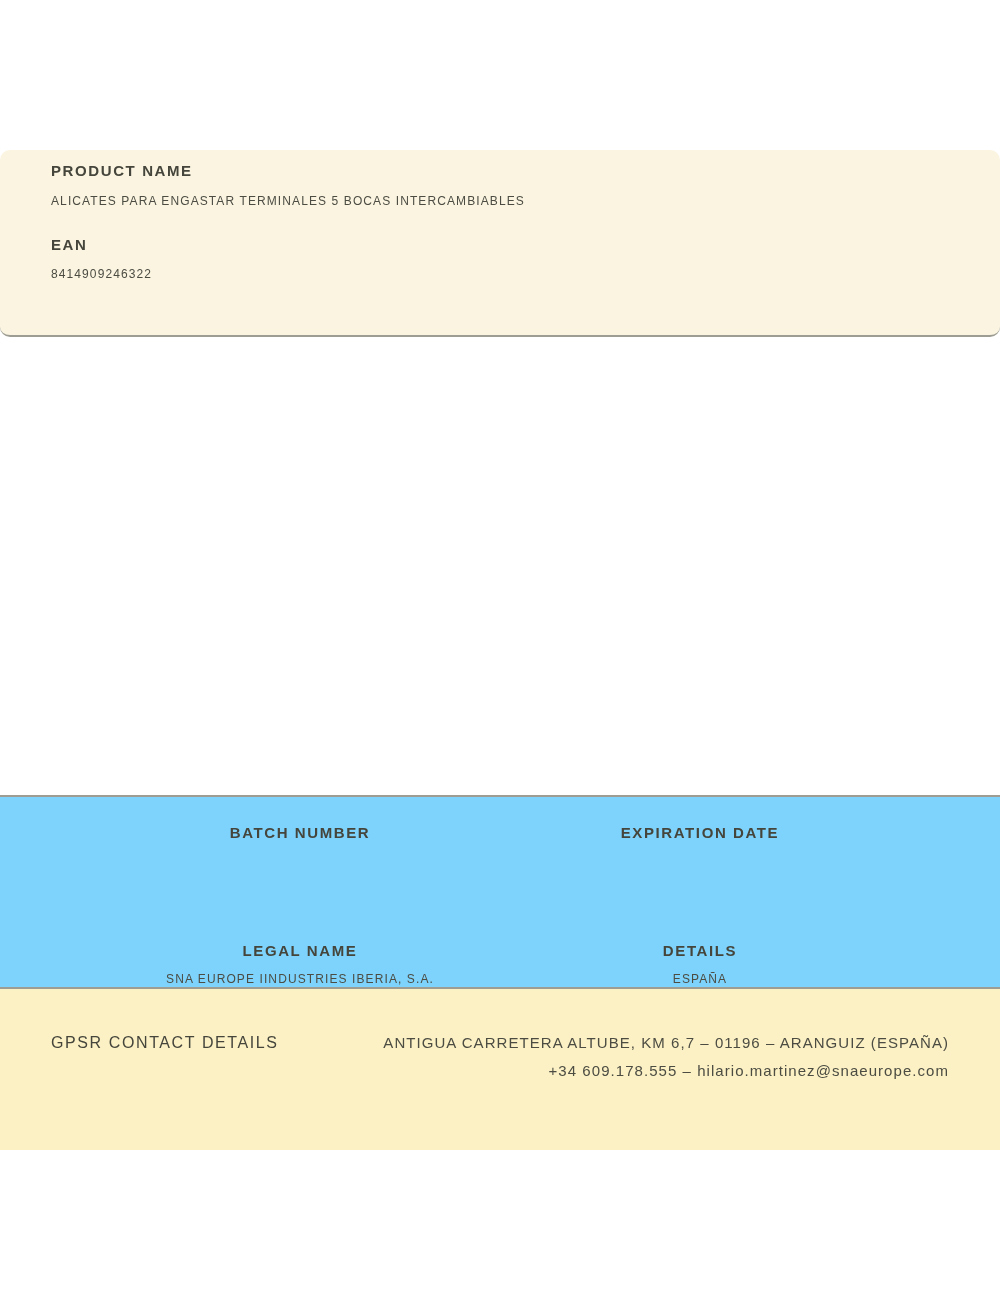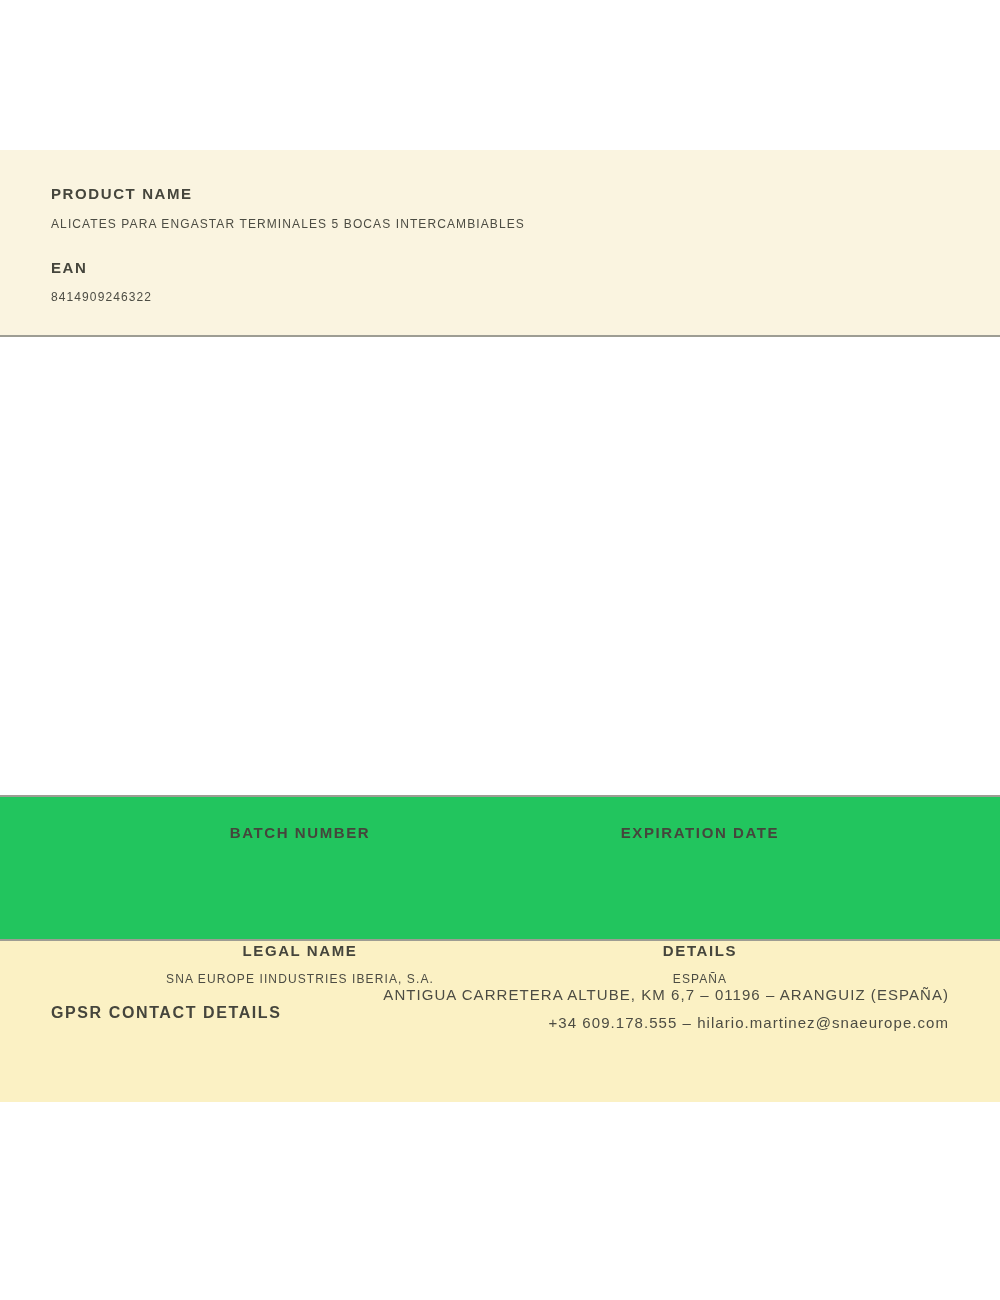--- a/index.html
+++ b/index.html
@@ -17,43 +17,44 @@
   }
   .spacer-top { height: 150px; background: #ffffff; }
   .spacer-middle { height: 458px; background: #ffffff; }
   .spacer-bottom { height: 150px; background: #ffffff; }
 
   
   .product-section {
     height: 187px;
     background: #faf4e0;
     border-bottom: 2px solid #9d9d93;
-    padding: 36px 50px 0 51px;
+    padding: 13px 50px 0 51px;
+    border-radius: 10px;
   }
   .field-label {
     font-size: 15px;
     font-weight: bold;
     letter-spacing: 1.6px;
     line-height: 16px;
     color: #45453c;
   }
   .field-value {
     font-size: 12px;
     letter-spacing: 1.1px;
     line-height: 16px;
     color: #4c4c43;
   }
   .product-name-value { margin-top: 14px; }
   .ean-label   { margin-top: 28px; }
   .ean-value   { margin-top: 13px; }
 
   
   .batch-section {
-    height: 146px;
-    background: #22c55e;
+    height: 194px;
+    background: #7dd3fc;
     border-top: 2px solid #9d9d93;
     border-bottom: 2px solid #9d9d93;
     padding-top: 28px;
   }
   .batch-grid {
     width: 800px;
     margin: 0 auto;
     display: flex;
   }
   .batch-col {
@@ -68,24 +69,24 @@
   .contact-section {
     height: 161px;
     background: #fbf1c4;
     padding: 40px 51px 0 51px;
     display: flex;
     justify-content: space-between;
     align-items: flex-start;
   }
   .gpsr-label {
     font-size: 16px;
-    font-weight: bold;
+    font-weight: normal;
     letter-spacing: 1.6px;
     line-height: 16px;
-    margin-top: 24px;
+    margin-top: 6px;
     color: #45453c;
     white-space: nowrap;
   }
   .contact-block {
     text-align: right;
     font-size: 15px;
     letter-spacing: 1.05px;
     line-height: 28px;
     color: #4c4c43;
   }

